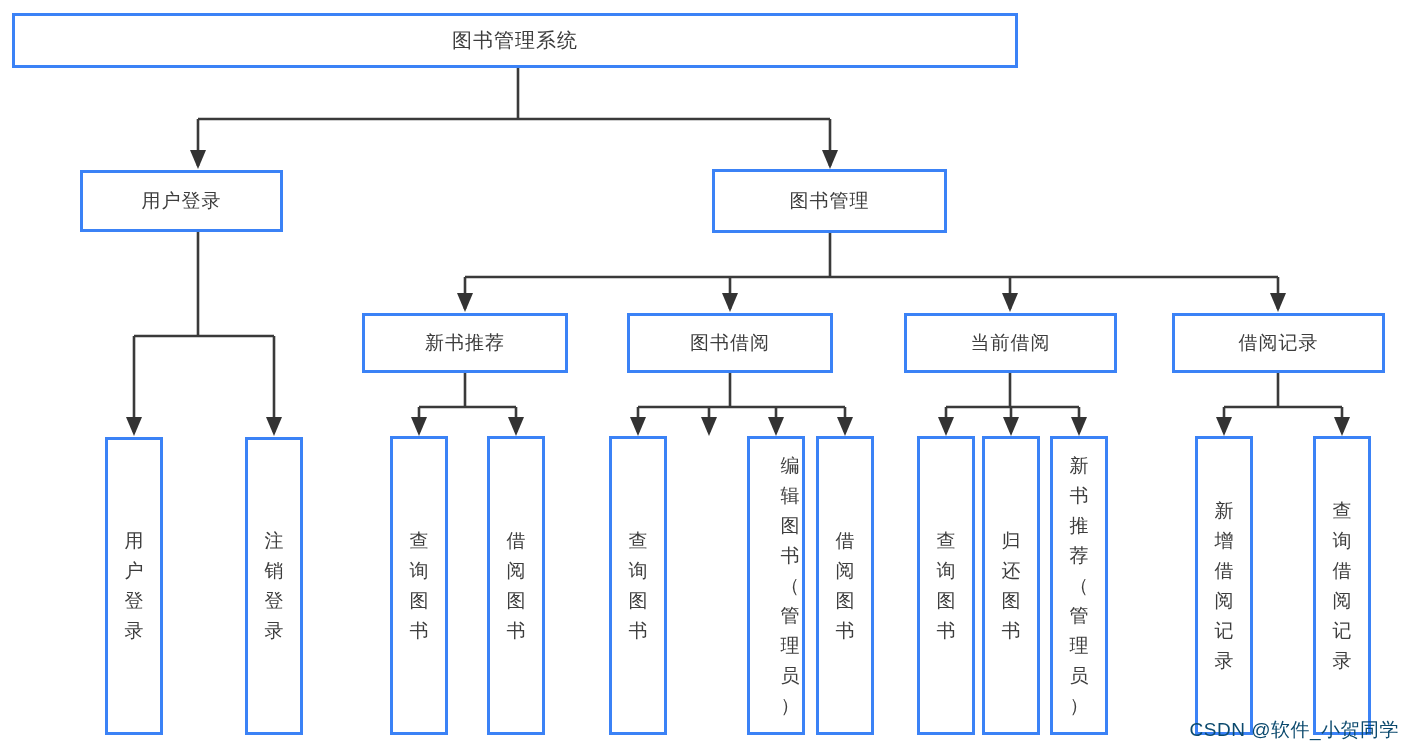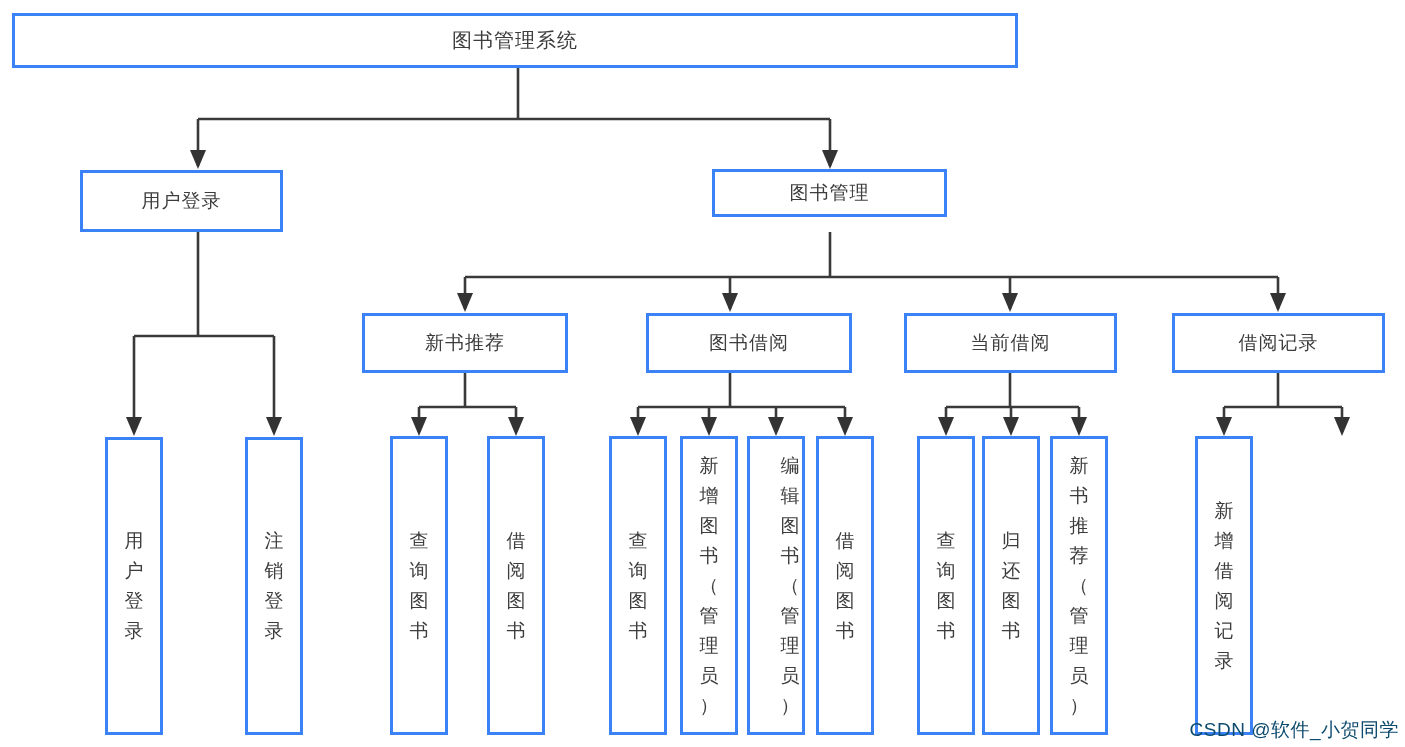--- a/index.html
+++ b/index.html
@@ -137,28 +137,28 @@
     </g>
   </svg>
 
   <div class="box rootbox" style="left:12px; top:13px; width:1006px; height:55px;">
     <span>图书管理系统</span>
   </div>
 
   <div class="box hbox" style="left:80px; top:170px; width:203px; height:62px;">
     <span>用户登录</span>
   </div>
-  <div class="box hbox" style="left:712px; top:169px; width:235px; height:48px;">
+  <div class="box hbox" style="left:712px; top:169px; width:235px; height:64px;">
     <span>图书管理</span>
   </div>
 
   <div class="box hbox" style="left:362px; top:313px; width:206px; height:60px;">
     <span>新书推荐</span>
   </div>
-  <div class="box hbox" style="left:646px; top:313px; width:206px; height:60px;">
+  <div class="box hbox" style="left:627px; top:313px; width:206px; height:60px;">
     <span>图书借阅</span>
   </div>
   <div class="box hbox" style="left:904px; top:313px; width:213px; height:60px;">
     <span>当前借阅</span>
   </div>
   <div class="box hbox" style="left:1172px; top:313px; width:213px; height:60px;">
     <span>借阅记录</span>
   </div>
 
   <div class="box vbox" style="left:105px; top:437px; width:58px; height:298px;">
@@ -171,39 +171,39 @@
   <div class="box vbox" style="left:390px; top:436px; width:58px; height:299px;">
     <div class="vlabel">查询图书</div>
   </div>
   <div class="box vbox" style="left:487px; top:436px; width:58px; height:299px;">
     <div class="vlabel">借阅图书</div>
   </div>
 
   <div class="box vbox" style="left:609px; top:436px; width:58px; height:299px;">
     <div class="vlabel">查询图书</div>
   </div>
-  <div class="box vbox" style="left:680px; top:436px; width:58px; height:299px;">
-    <div class="vlabel">新增图书（管理员）</div>
-  </div>
   <div class="box vbox" style="left:747px; top:436px; width:58px; height:299px;padding-left:28px;">
     <div class="vlabel">编辑图书（管理员）</div>
   </div>
   <div class="box vbox" style="left:816px; top:436px; width:58px; height:299px;">
     <div class="vlabel">借阅图书</div>
   </div>
 
   <div class="box vbox" style="left:917px; top:436px; width:58px; height:299px;">
     <div class="vlabel">查询图书</div>
   </div>
   <div class="box vbox" style="left:982px; top:436px; width:58px; height:299px;">
     <div class="vlabel">归还图书</div>
   </div>
   <div class="box vbox" style="left:1050px; top:436px; width:58px; height:299px;">
     <div class="vlabel">新书推荐（管理员）</div>
   </div>
 
   <div class="box vbox" style="left:1195px; top:436px; width:58px; height:299px;">
     <div class="vlabel">新增借阅记录</div>
   </div>
+  <div class="box vbox" style="left:1313px; top:436px; width:58px; height:299px;">
+    <div class="vlabel">查询借阅记录</div>
+  </div>
 
   <div class="watermark">CSDN @软件_小贺同学</div>
 
 </div>
 
 </body></html>

